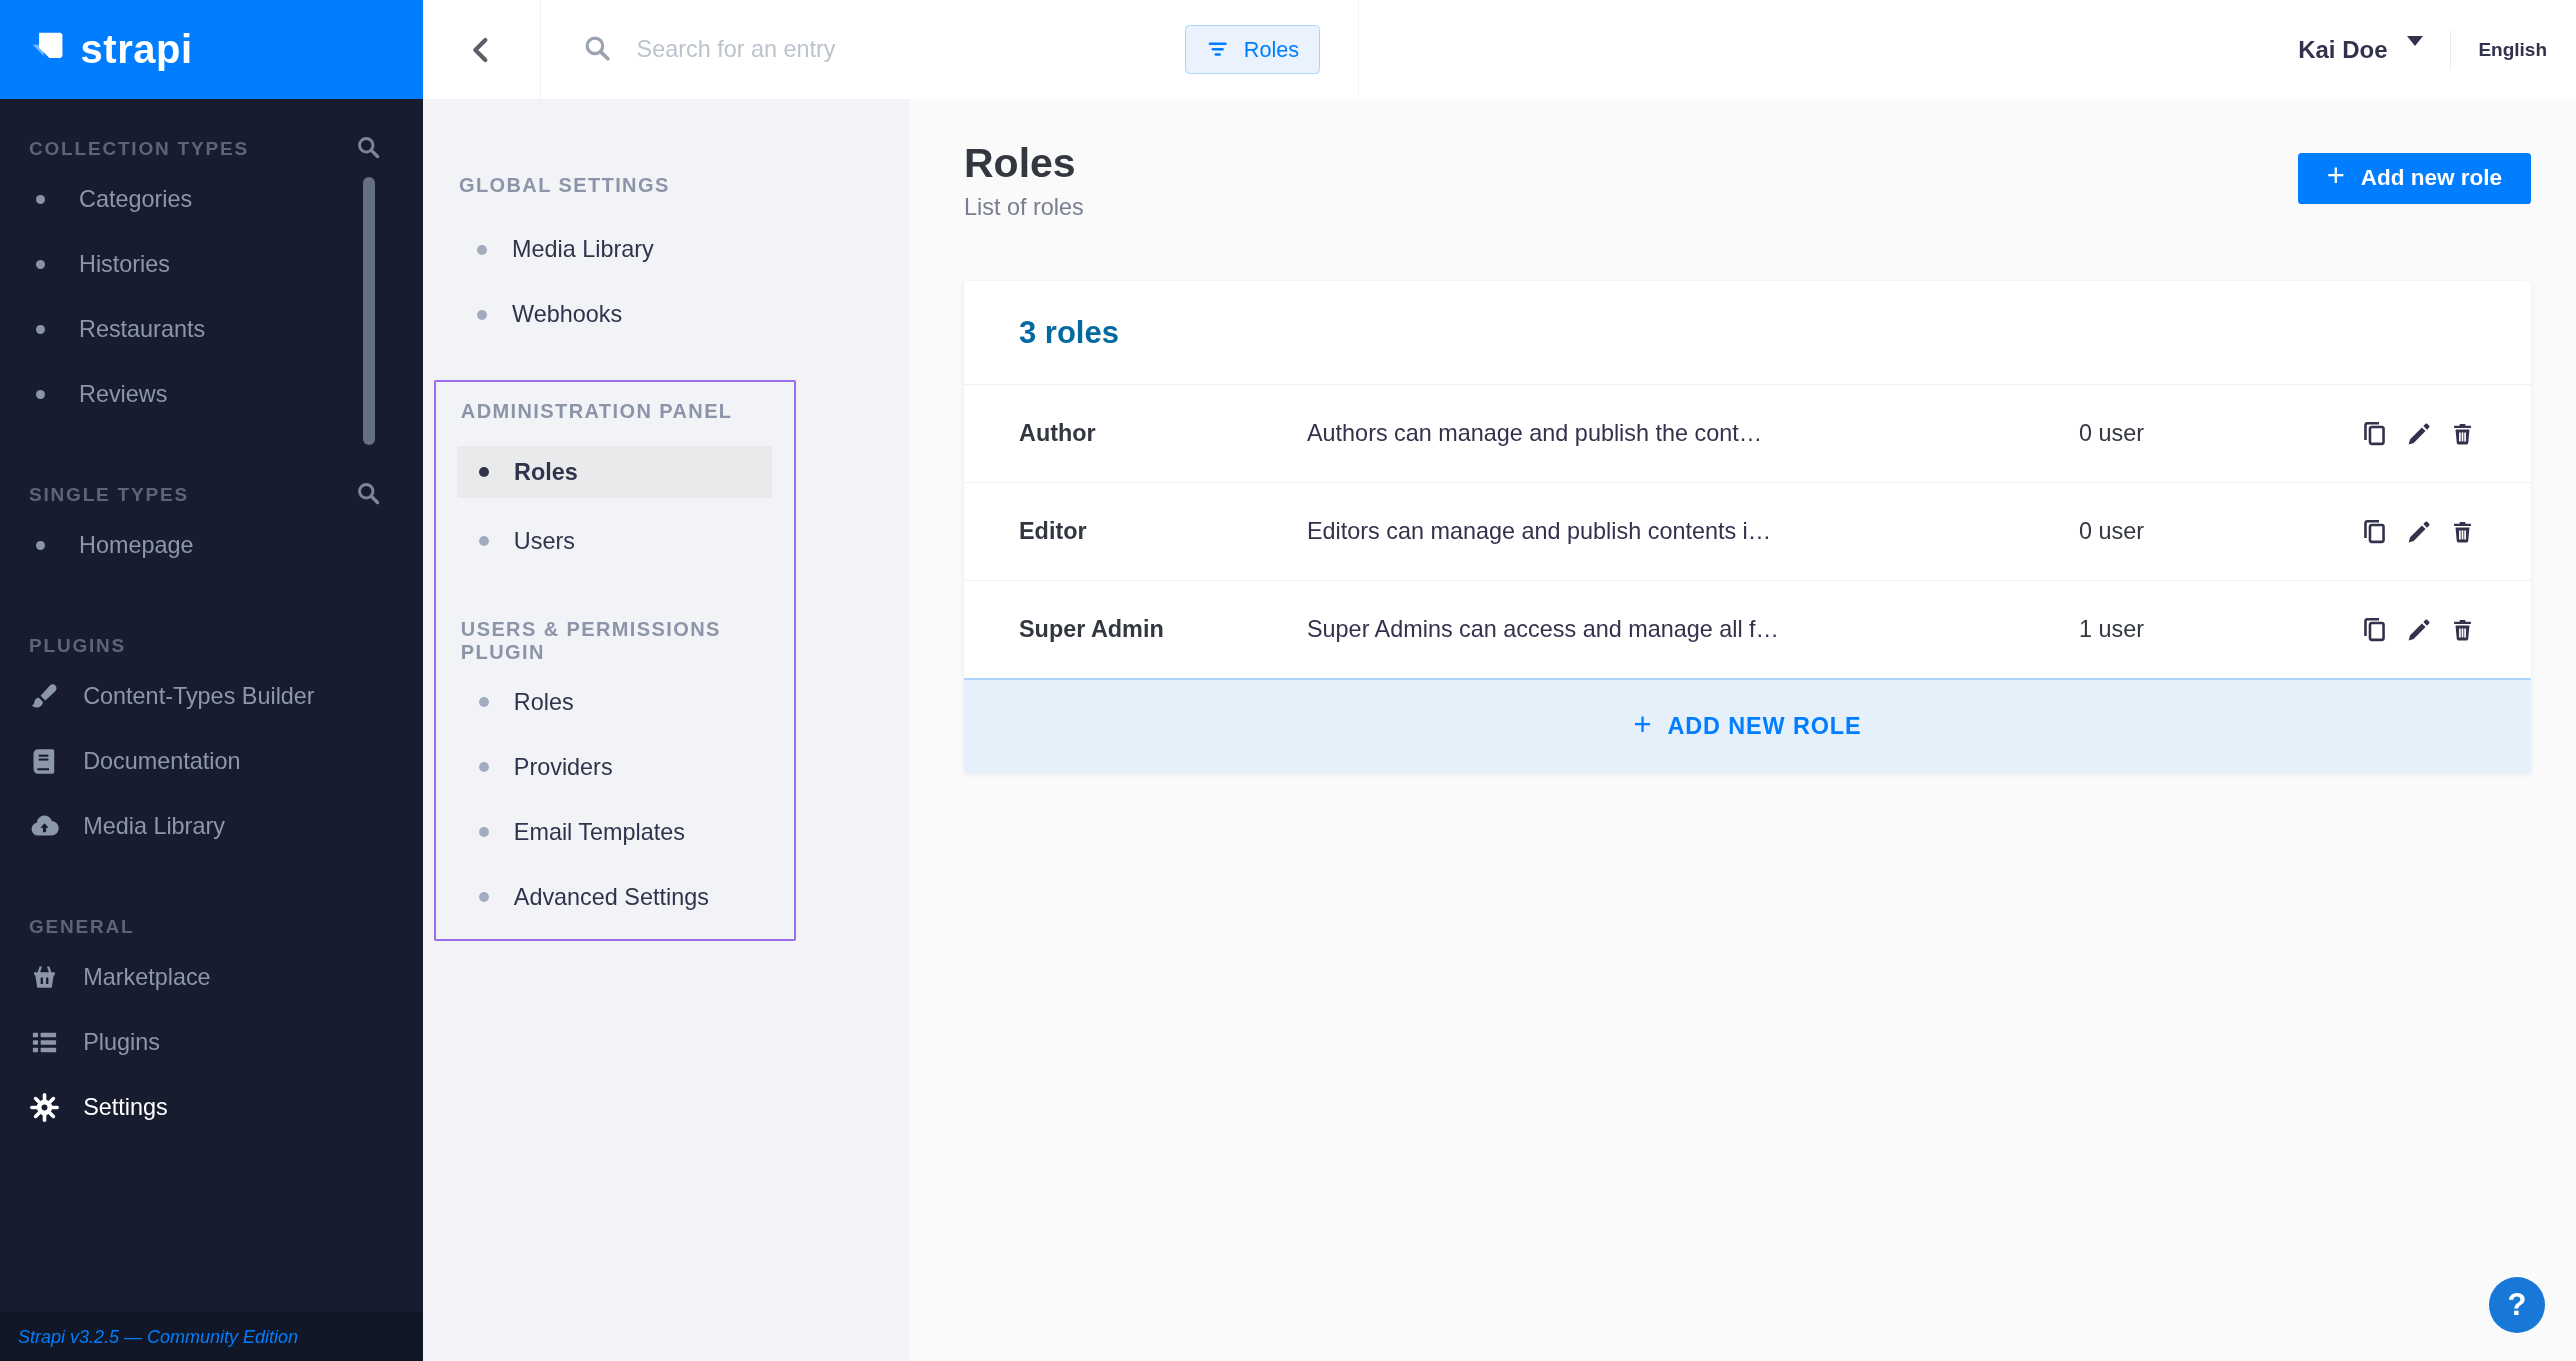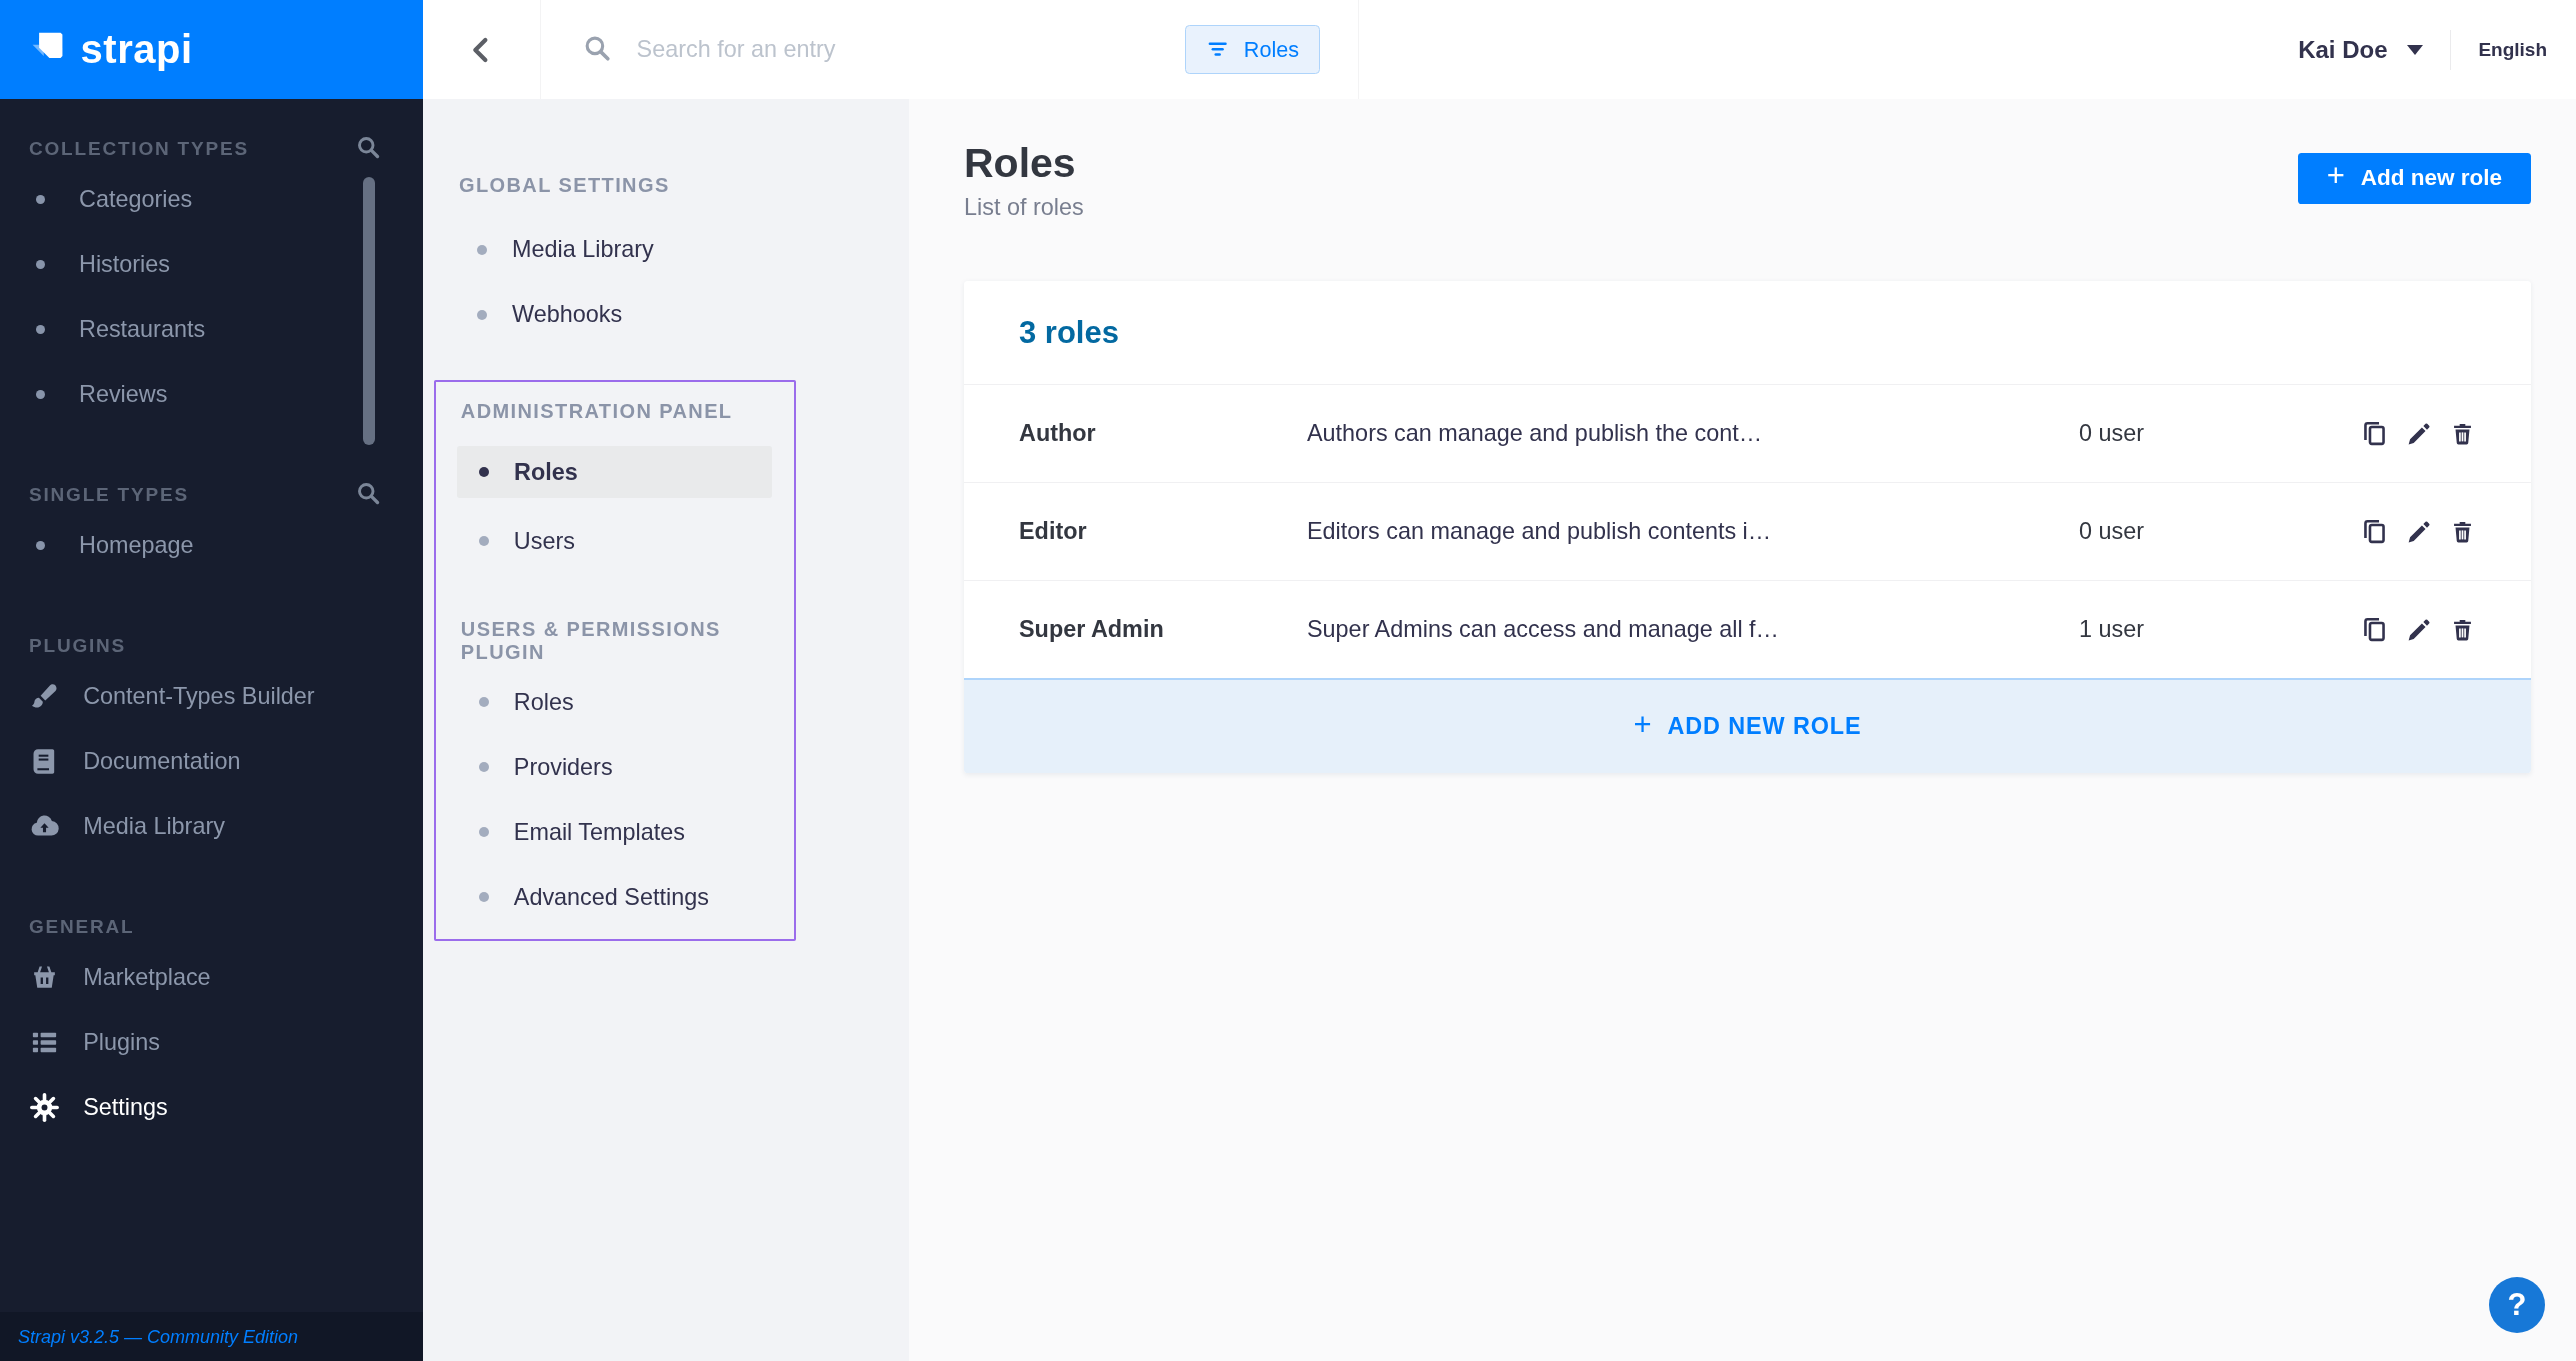--- a/index.html
+++ b/index.html
@@ -28,21 +28,21 @@
   
   .topbar{position:absolute;left:423px;top:0;right:0;height:99px;background:#fff;border-bottom:0.9px solid #f0f1f3;display:flex;align-items:stretch;}
   .back-btn{width:117px;border:none;background:#fff;display:flex;align-items:center;justify-content:center;color:#5c5f66;cursor:pointer;padding:0;}
   .search-zone{width:819px;border-left:0.9px solid #f3f3f4;border-right:0.9px solid #f3f3f4;display:flex;align-items:center;padding:0 38px 0 41px;box-sizing:border-box;}
   .search-zone .sicon{color:#9aa2af;flex:0 0 auto;}
   .search-input{flex:1;border:none;outline:none;font-size:23.4px;color:#14532d;margin-left:21.6px;font-family:"Liberation Sans",sans-serif;background:transparent;min-width:0;}
   .search-input::placeholder{color:#bcc3cd;}
   .chip{display:flex;align-items:center;background:#e9f2fd;border:1.8px solid #aed4fb;border-radius:4.5px;height:47px;padding:0 20px;color:#007eff;font-size:21.6px;cursor:pointer;flex:0 0 auto;}
   .chip .ficon{margin-right:14.4px;}
   .top-right{flex:1;display:flex;align-items:center;justify-content:flex-end;padding-right:29px;}
-  .user-menu{display:flex;align-items:center;cursor:pointer;}
+  .user-menu{display:flex;cursor:pointer;}
   .user-name{font-size:24px;font-weight:600;color:#32324d;}
   .caret{width:0;height:0;border-left:8px solid transparent;border-right:8px solid transparent;border-top:10px solid #32324d;margin-left:20px;}
   .tr-divider{width:0.9px;height:40px;background:#ebebed;margin:0 27px;}
   .lang{font-size:19px;font-weight:700;color:#32324d;cursor:pointer;}
 
   
   .settings-menu{position:absolute;left:423px;top:99px;width:486px;bottom:0;background:#f2f3f6;box-sizing:border-box;}
   .sm-head{height:36px;display:flex;align-items:center;padding-left:36px;}
   .sm-head h3{margin:0;font-size:20px;font-weight:700;letter-spacing:1.4px;color:#8b94a8;}
   .sm-item{height:65px;display:flex;align-items:center;padding-left:54px;font-size:23.4px;color:#32324d;cursor:pointer;}

